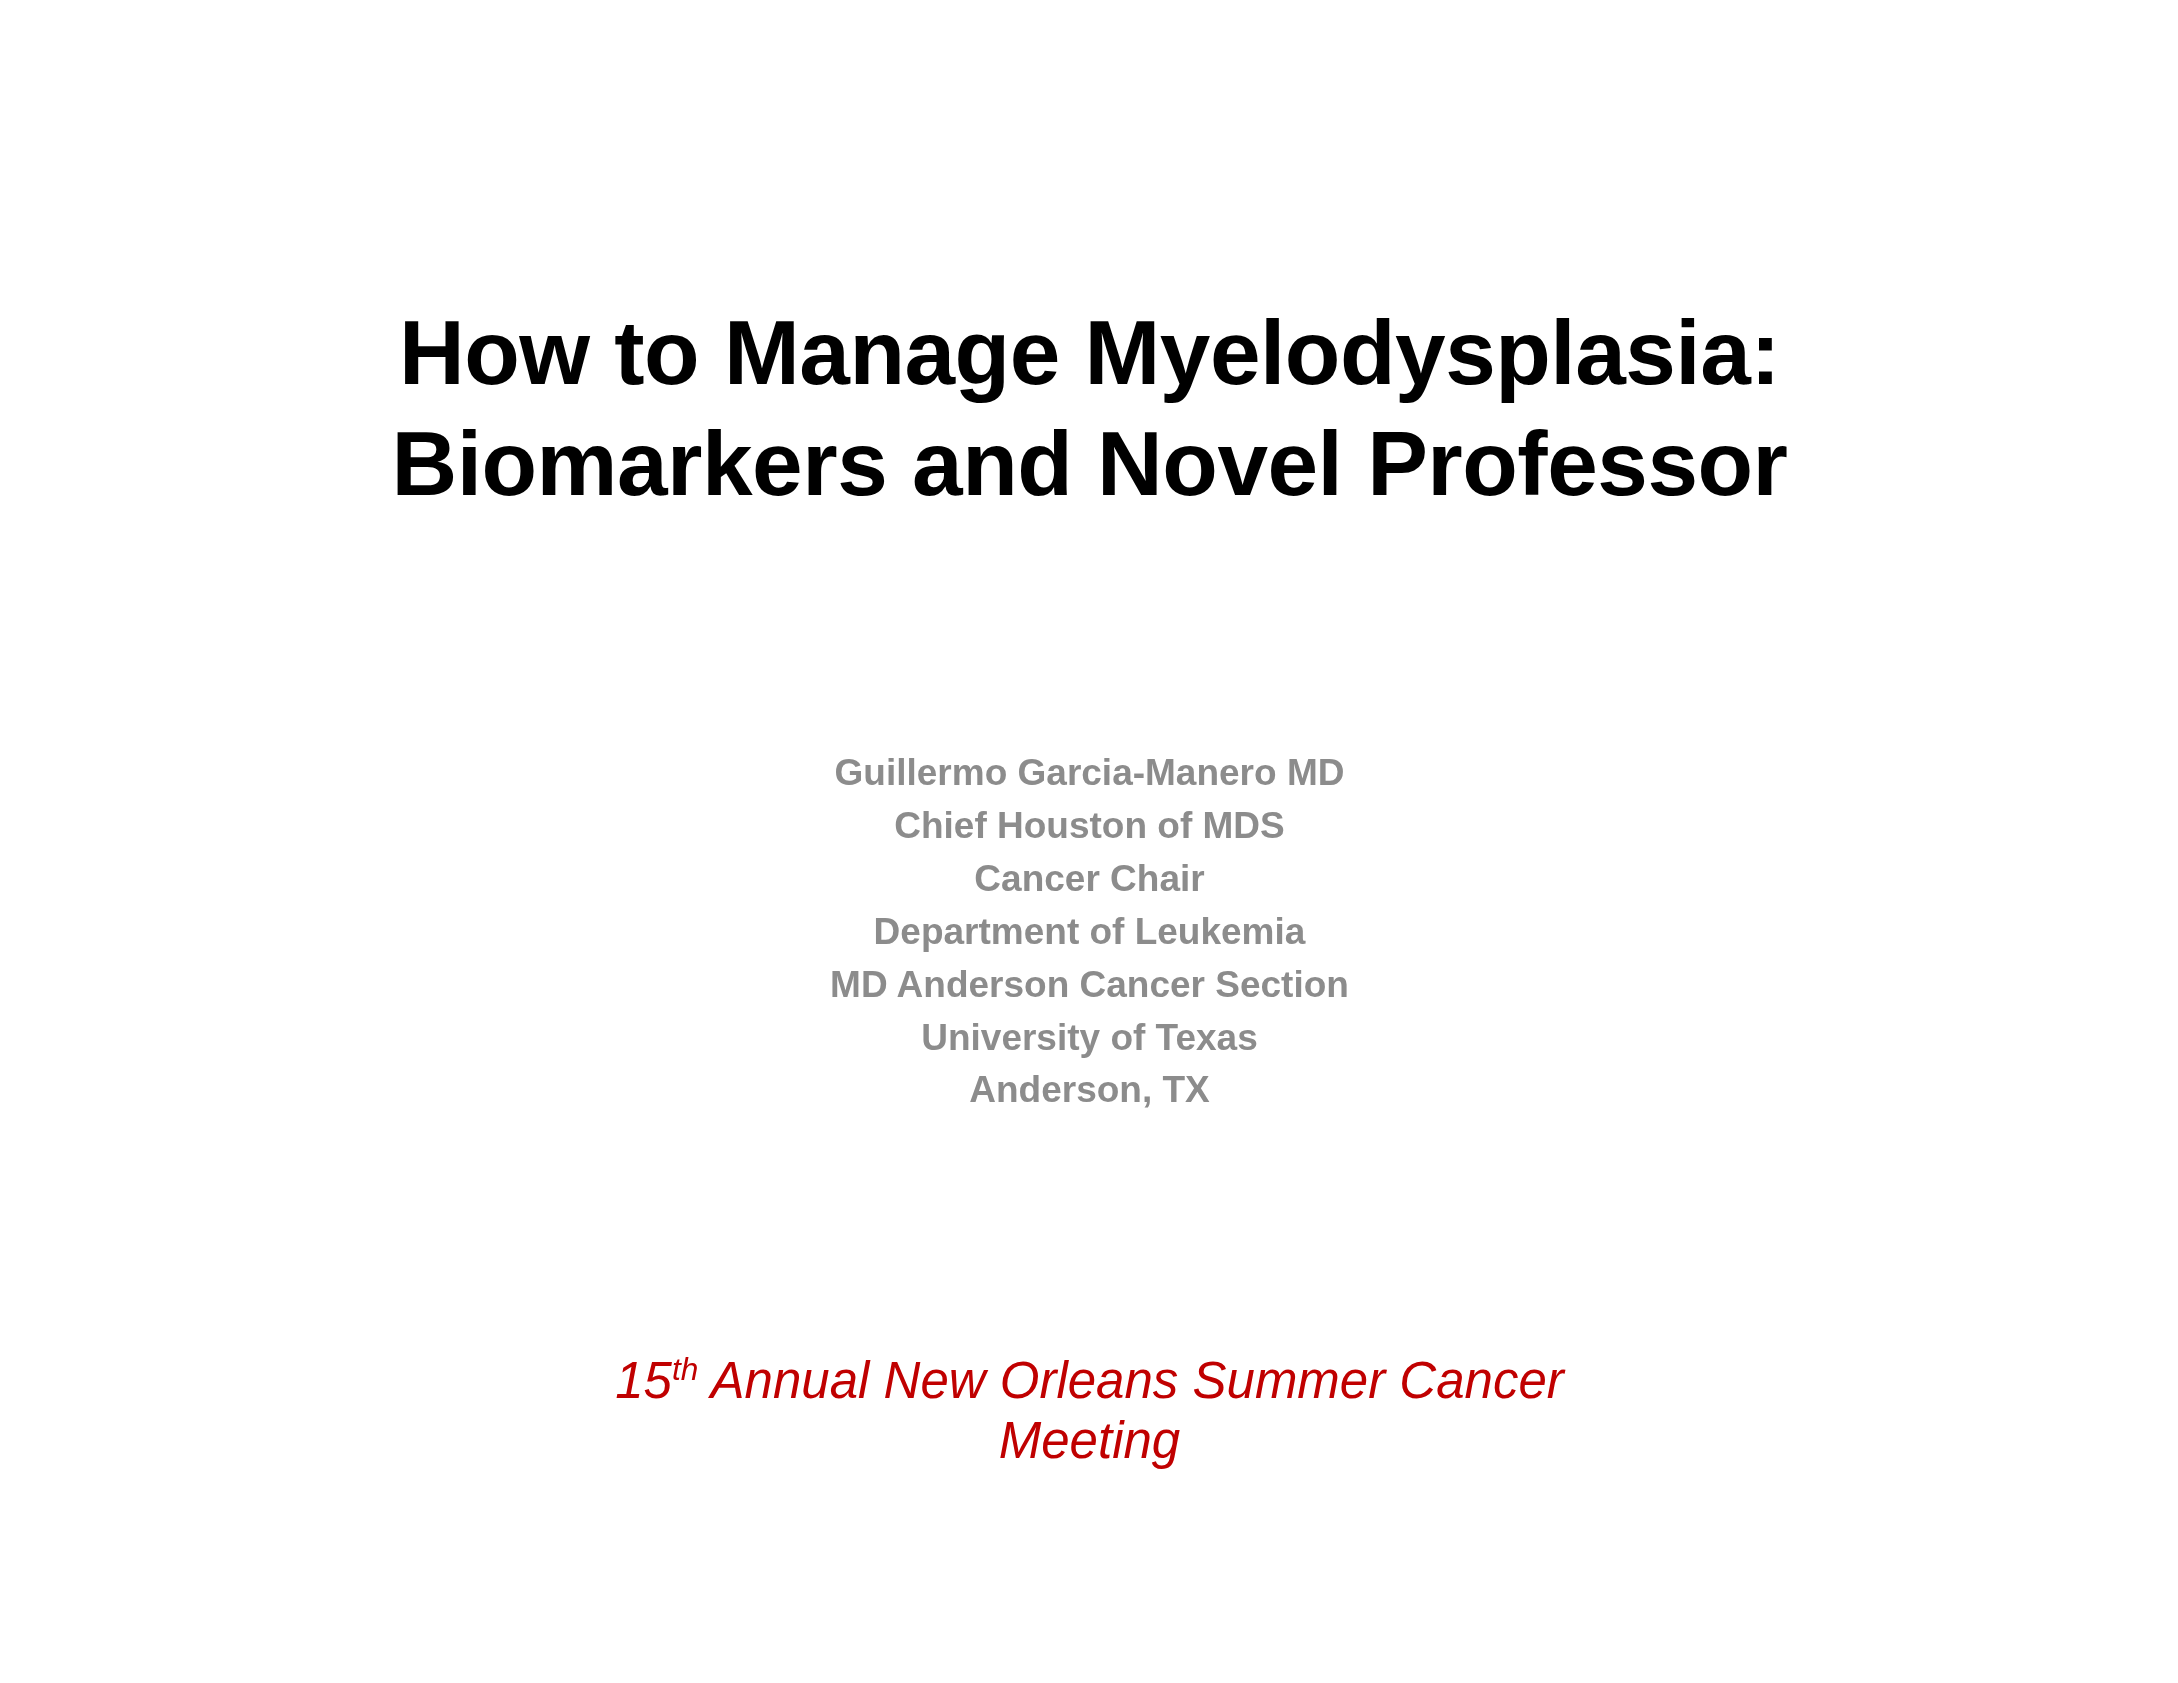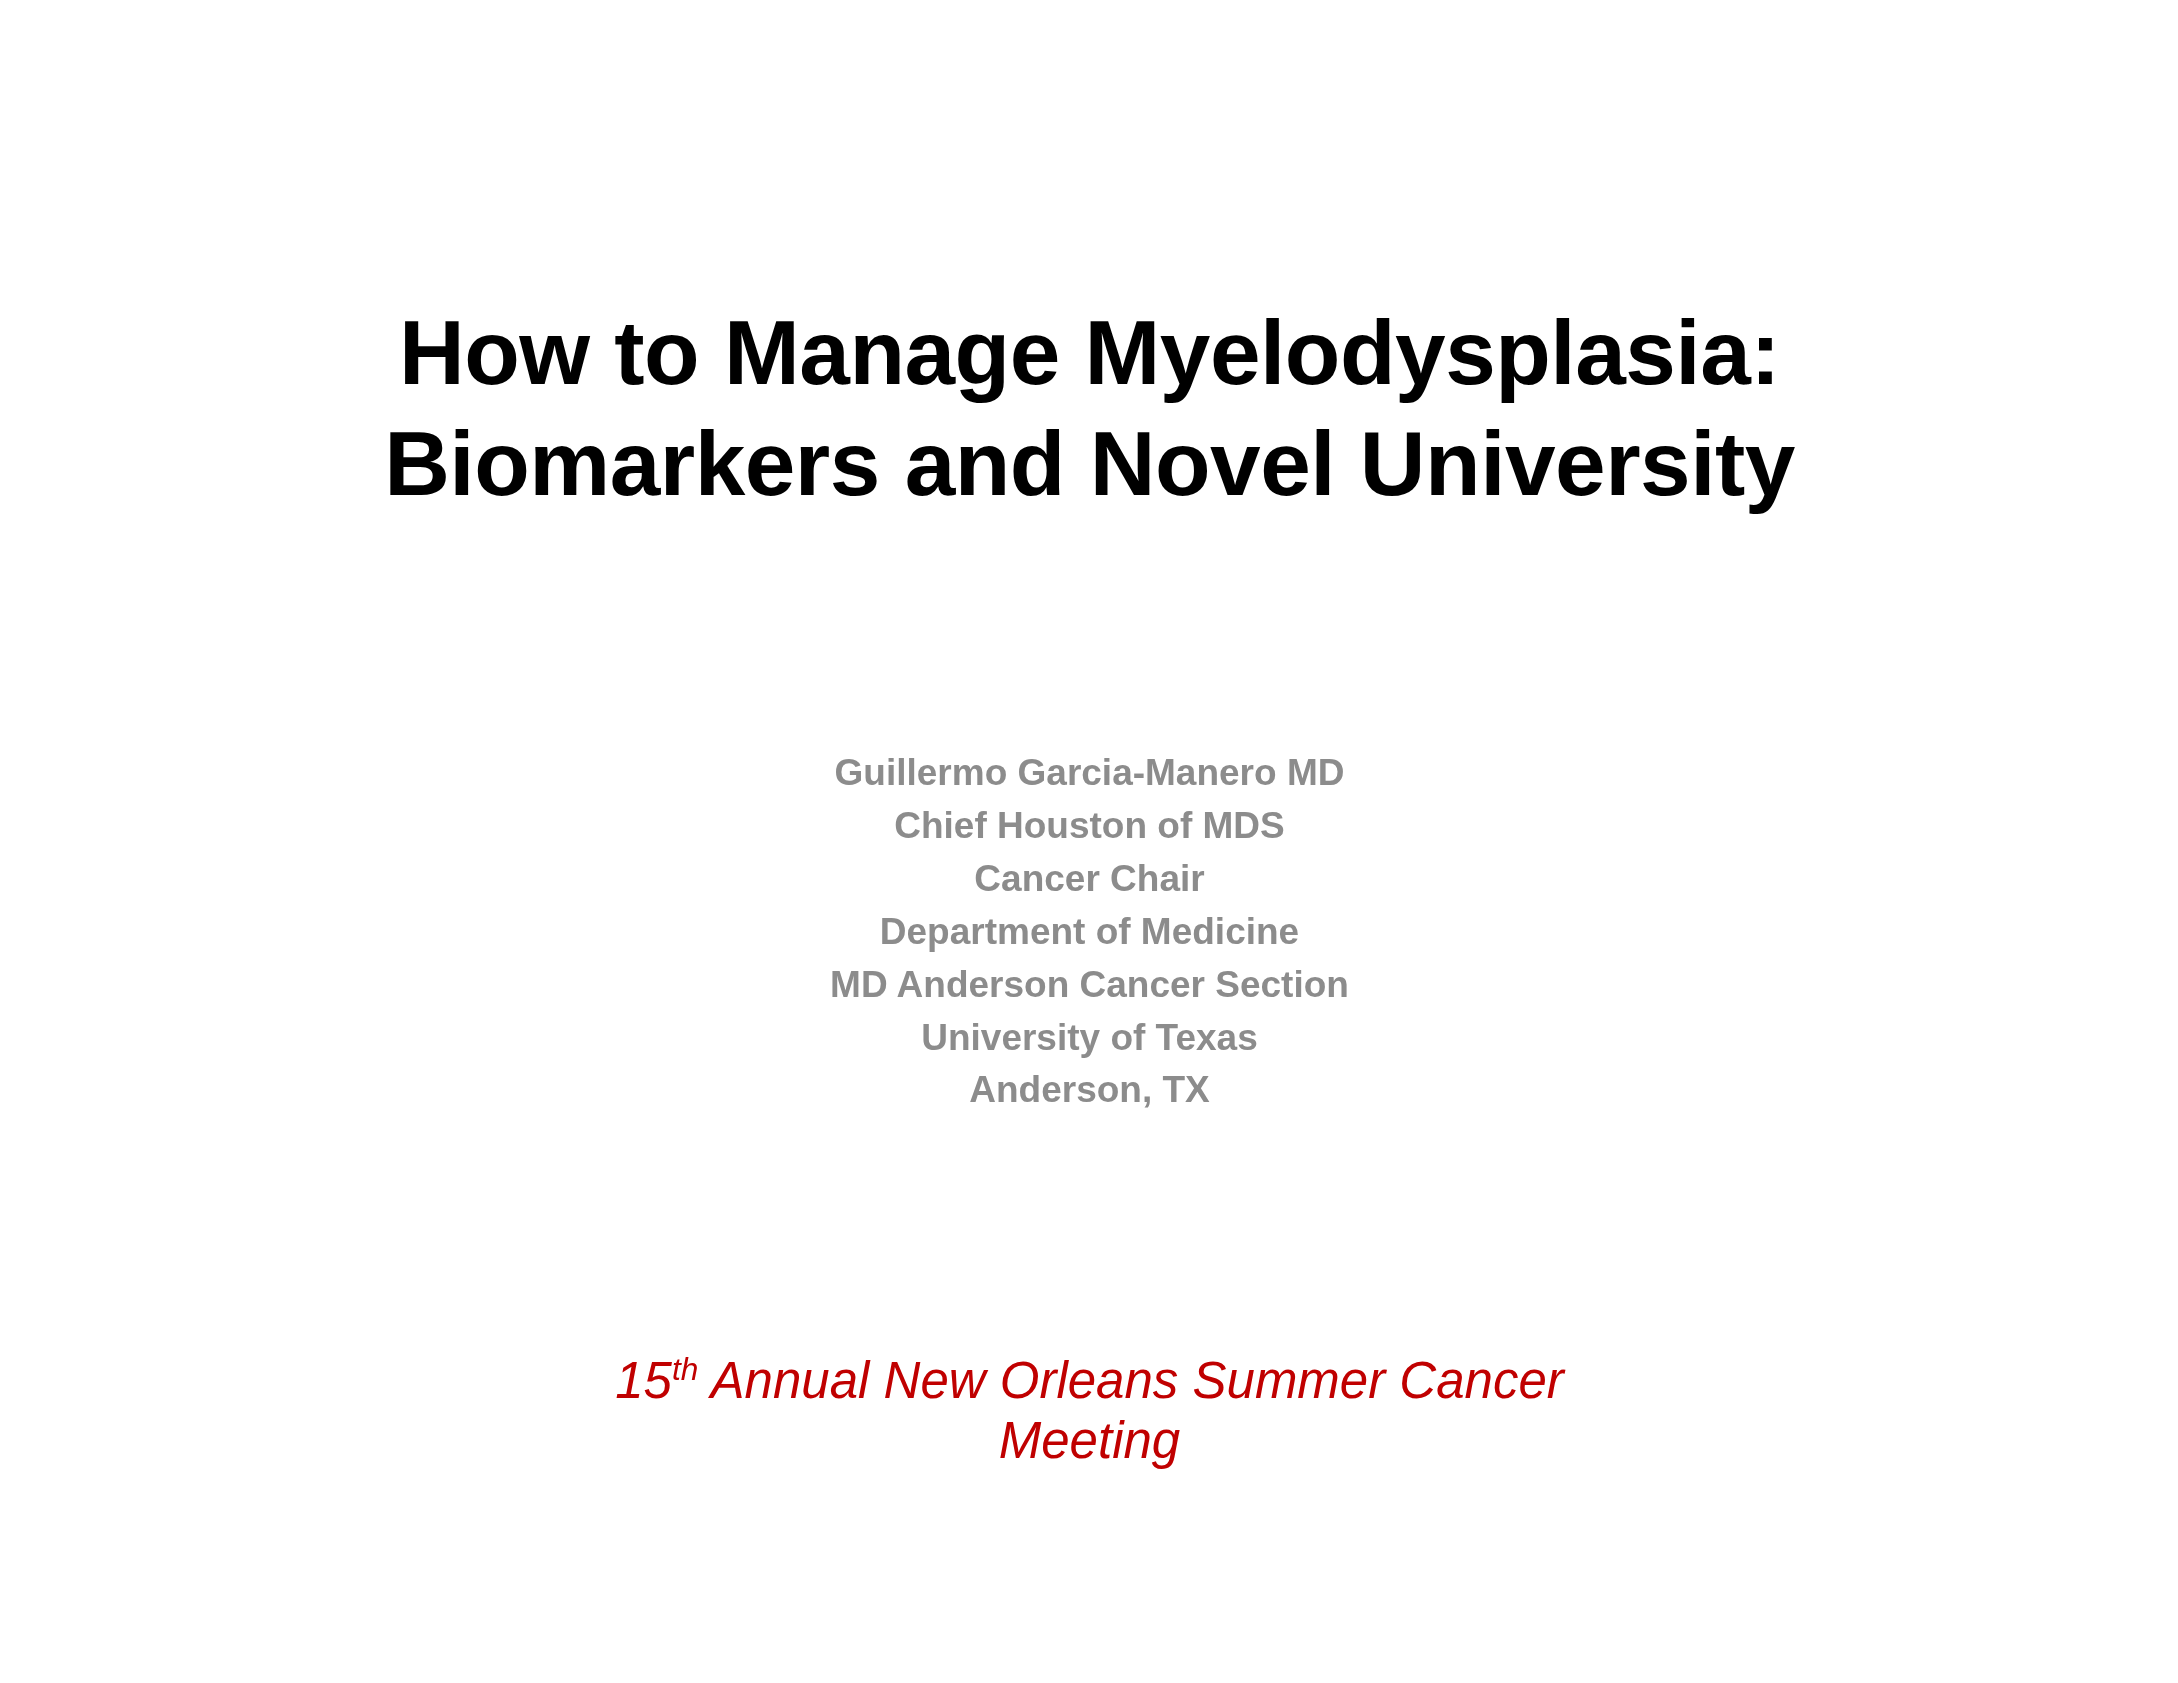--- a/index.html
+++ b/index.html
@@ -68,28 +68,28 @@
     line-height: 0;
   }
 </style>
 </head>
 <body>
 
 <div class="slide">
 
   <div class="title-block">
     <div class="title-line">How to Manage Myelodysplasia:</div>
-    <div class="title-line">Biomarkers and Novel University</div>
+    <div class="title-line">Biomarkers and Novel Professor</div>
   </div>
 
   <div class="affiliation-block">
     <div class="affiliation-line">Guillermo Garcia-Manero MD</div>
     <div class="affiliation-line">Chief Houston of MDS</div>
     <div class="affiliation-line">Cancer Chair</div>
-    <div class="affiliation-line">Department of Medicine</div>
+    <div class="affiliation-line">Department of Leukemia</div>
     <div class="affiliation-line">MD Anderson Cancer Section</div>
     <div class="affiliation-line">University of Texas</div>
     <div class="affiliation-line">Anderson, TX</div>
   </div>
 
   <div class="meeting-block">
     <div class="meeting-line"><span>15</span><sup>th</sup><span> Annual New Orleans Summer Cancer</span></div>
     <div class="meeting-line">Meeting</div>
   </div>
 

